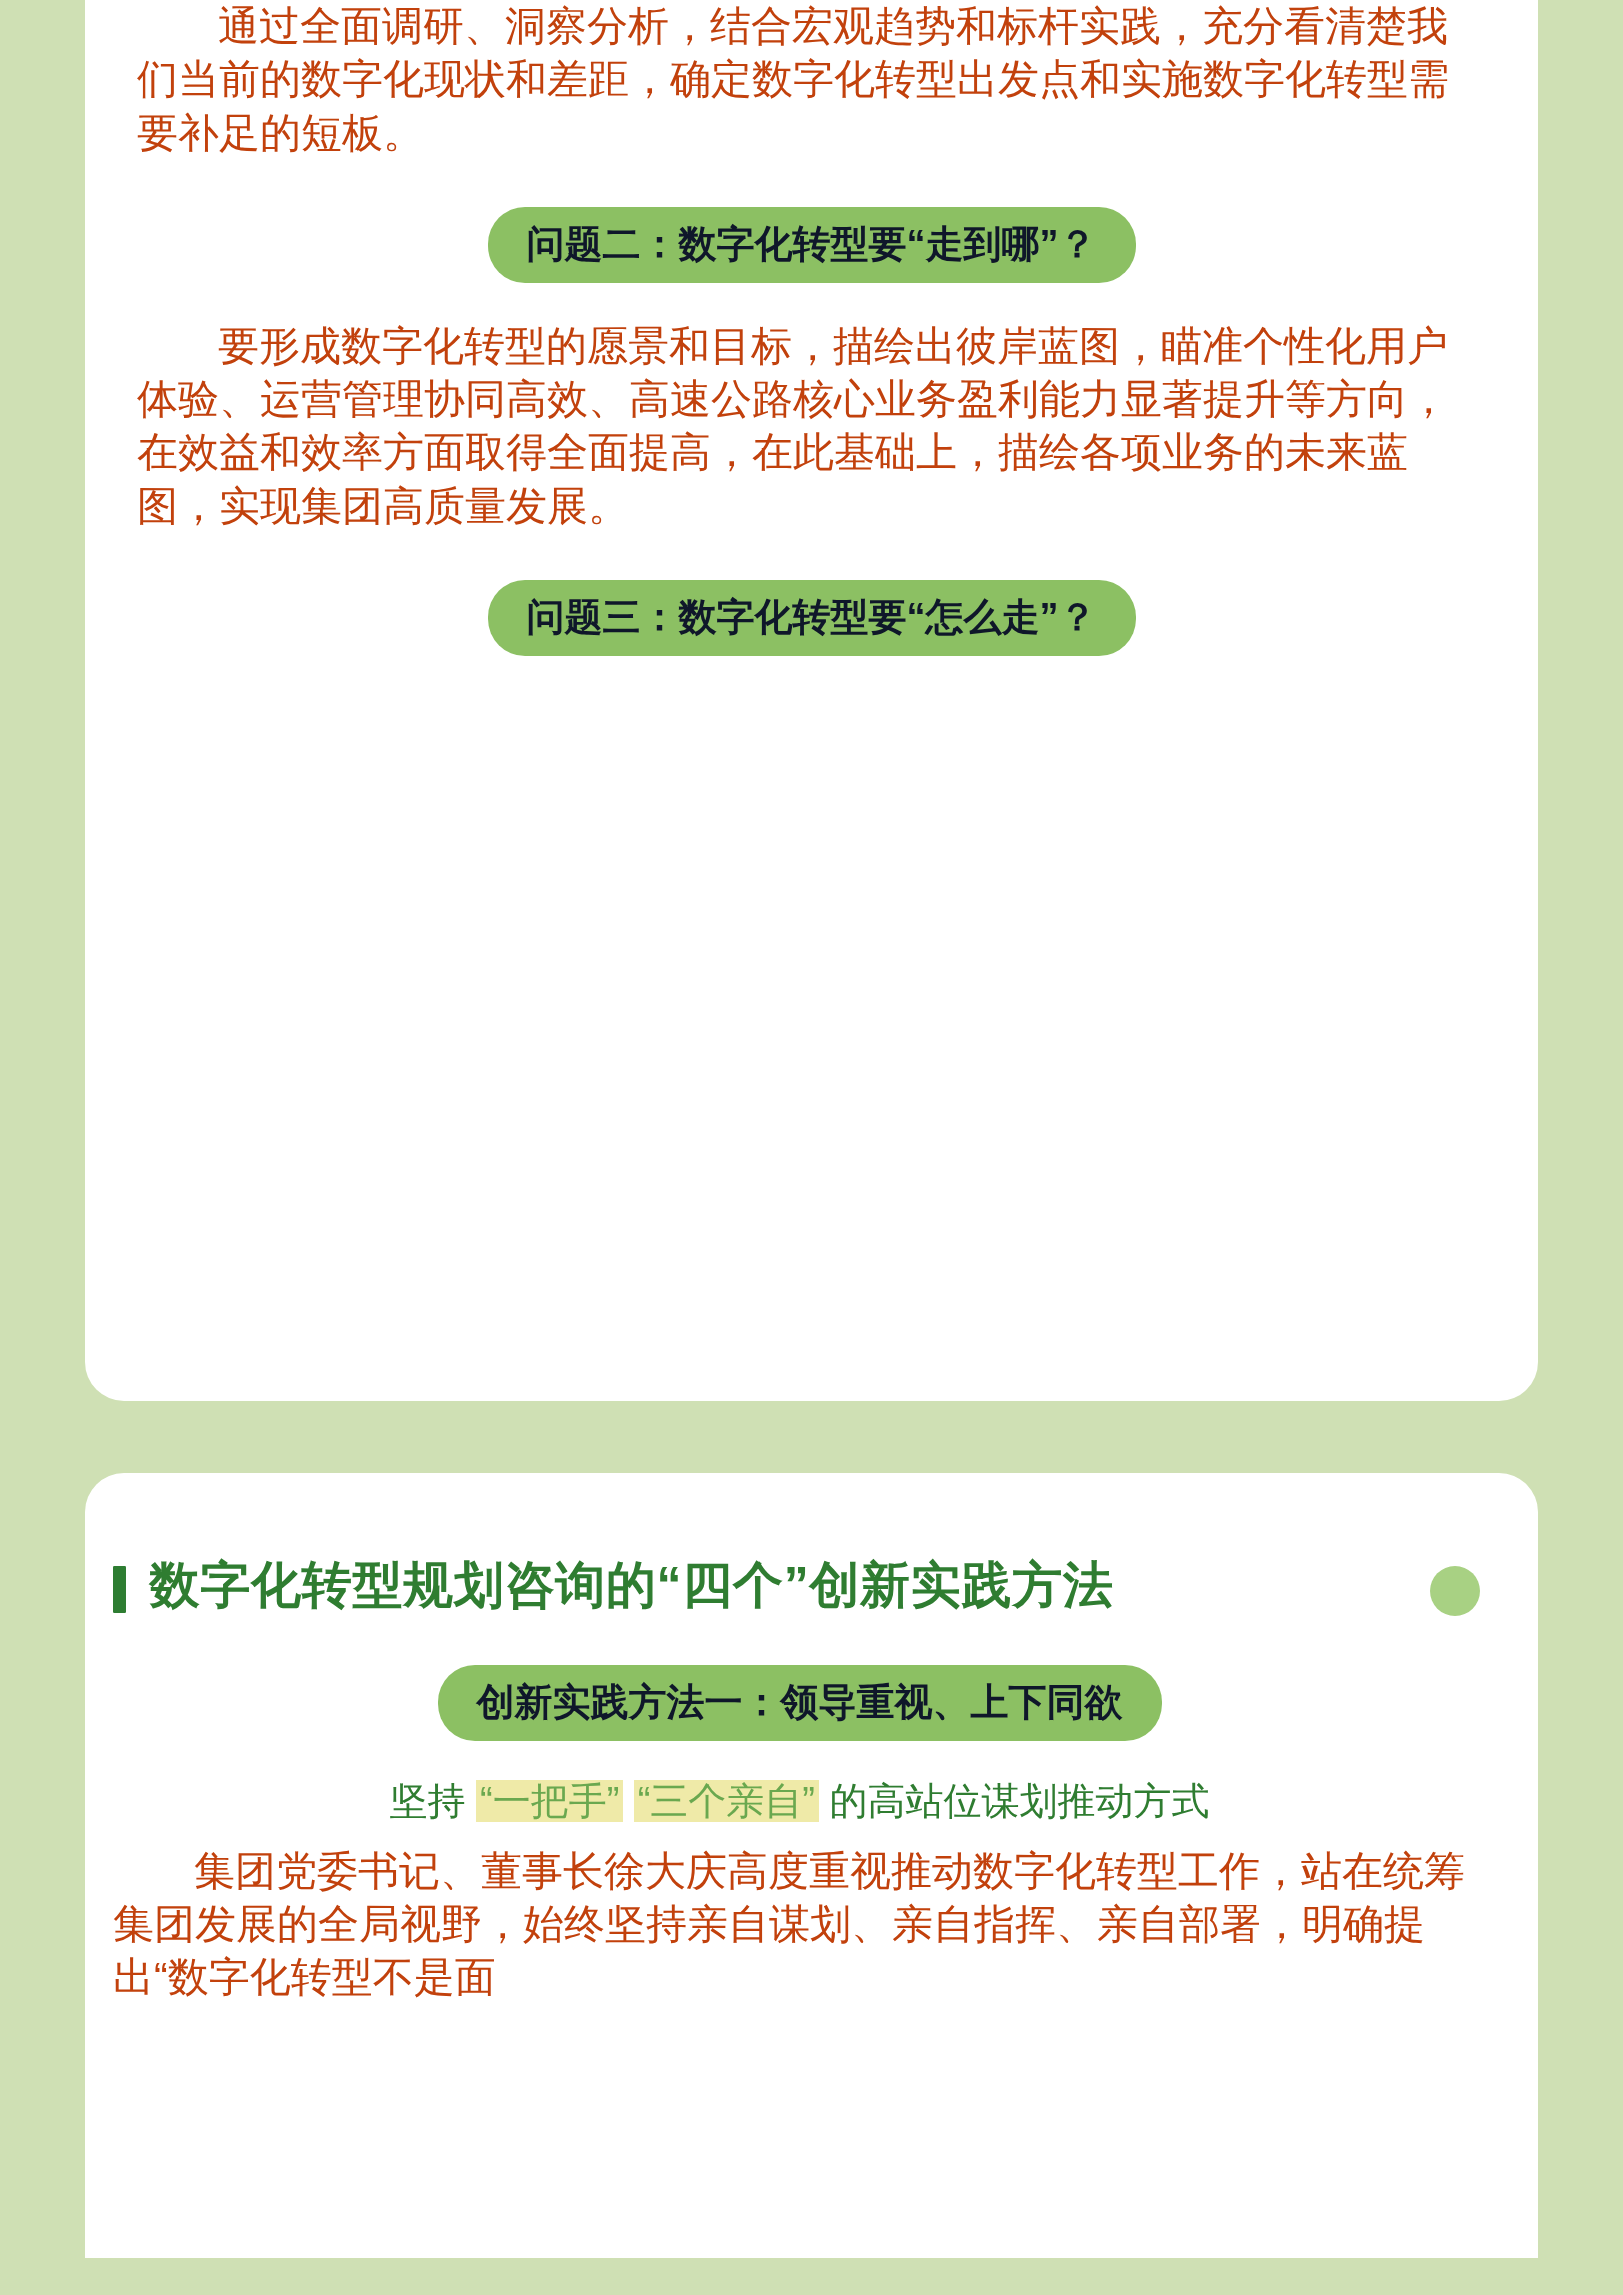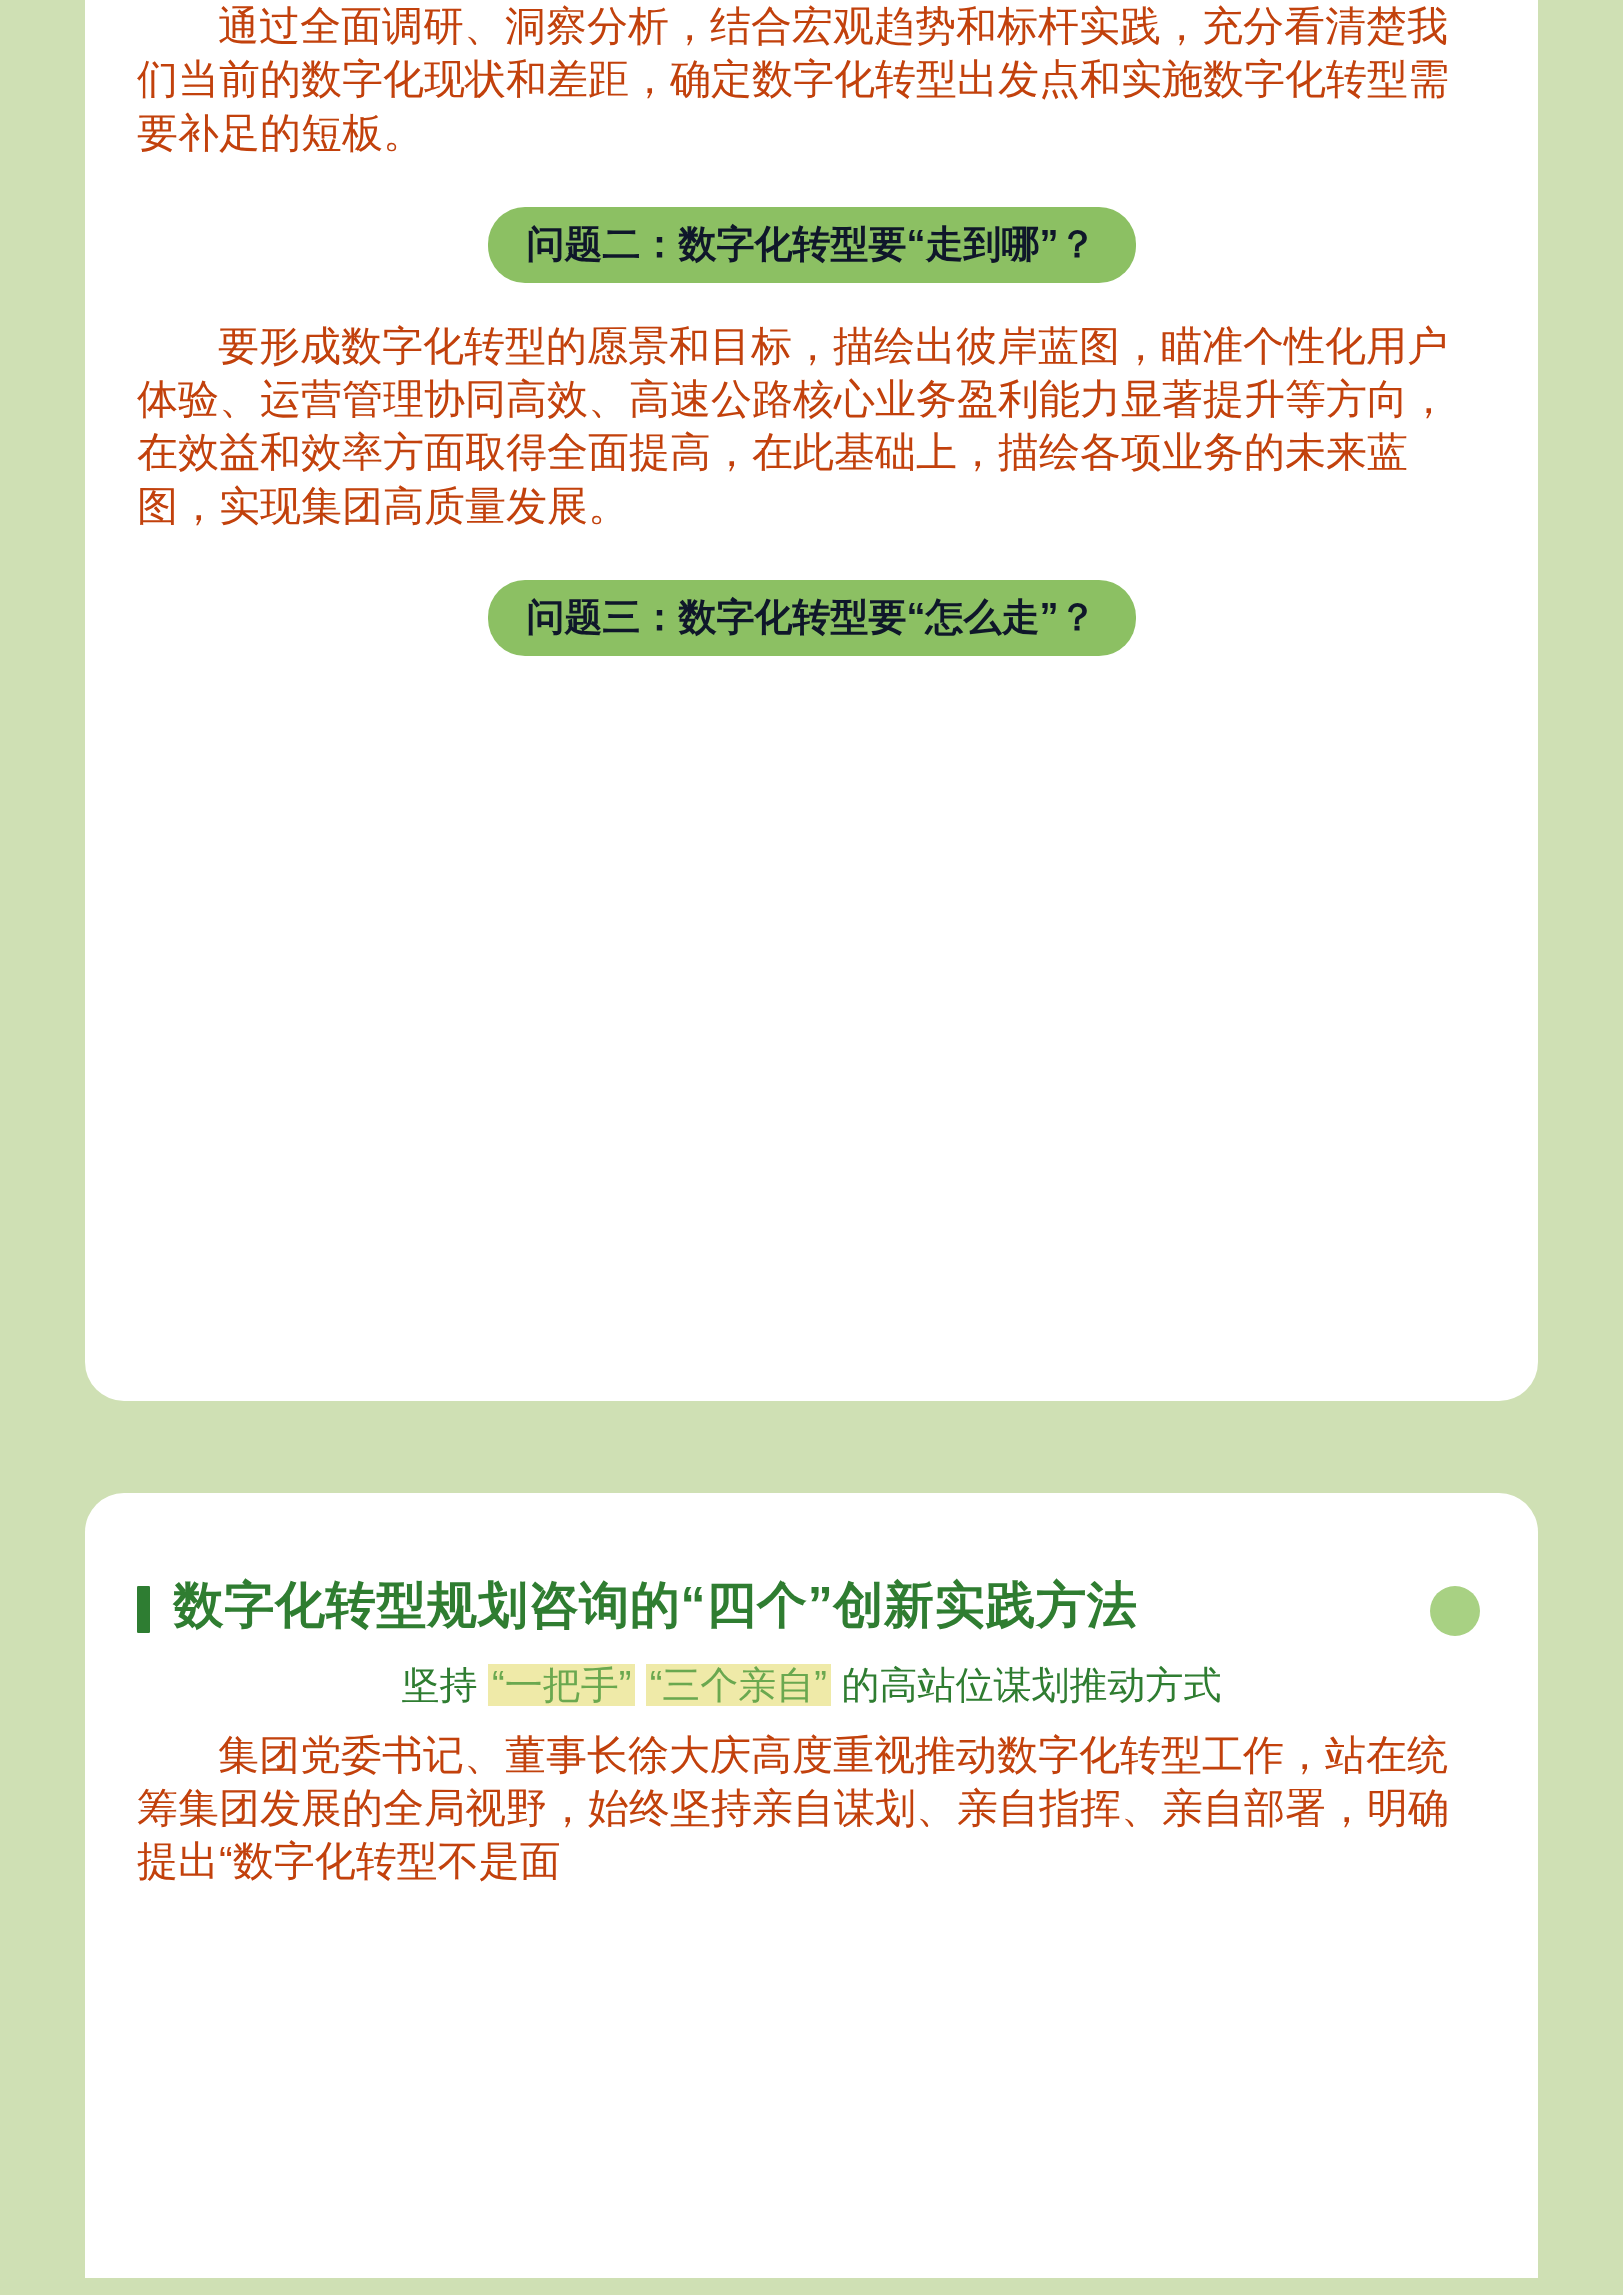--- a/index.html
+++ b/index.html
@@ -29,22 +29,22 @@
     box-sizing: border-box;
     position: relative;
   }
   #card-one {
     margin-top: -26px;
     padding: 26px 52px 72px 52px;
     border-radius: 0 0 39px 39px;
     min-height: 1427px;
   }
   #card-two {
-    margin-top: 92px;
-    padding: 79px 52px 39px 52px;
+    margin-top: 72px;
+    padding: 79px 52px 39px 28px;
     min-height: 785px;
     border-radius: 39px 39px 0 0;
   }
 
   
   p.para {
     margin: 0;
     font-size: 41px;
     line-height: 1.30;
     color: #c2410c;
@@ -147,20 +147,21 @@
   </div>
 
   <div class="card" id="card-two">
 
     <div class="section-title-row">
       <div class="title-bar"></div>
       <div class="section-title">数字化转型规划咨询的“四个”创新实践方法</div>
       <div class="title-dot"></div>
     </div>
 
+    <div class="pill">创新实践方法一：领导重视、上下同欲</div>
 
     <div class="sub-highlight">
       <span>坚持</span>
       <span class="hl">“一把手”</span>
       <span class="hl2">“三个亲自”</span>
       <span>的高站位谋划推动方式</span>
     </div>
 
     <p class="para cut">集团党委书记、董事长徐大庆高度重视推动数字化转型工作，站在统筹集团发展的全局视野，始终坚持亲自谋划、亲自指挥、亲自部署，明确提出“数字化转型不是面</p>
 

